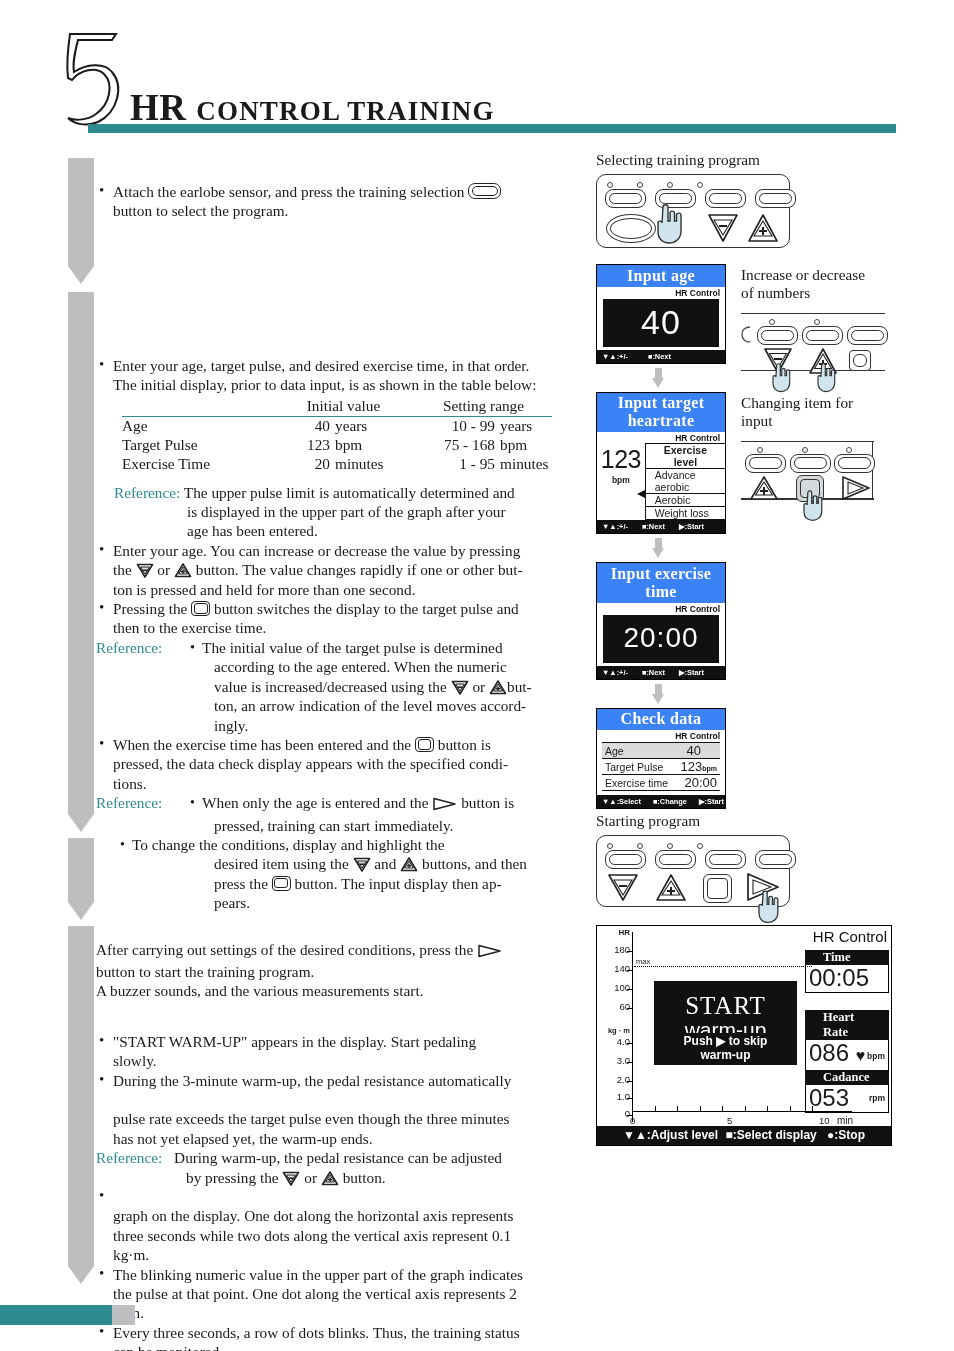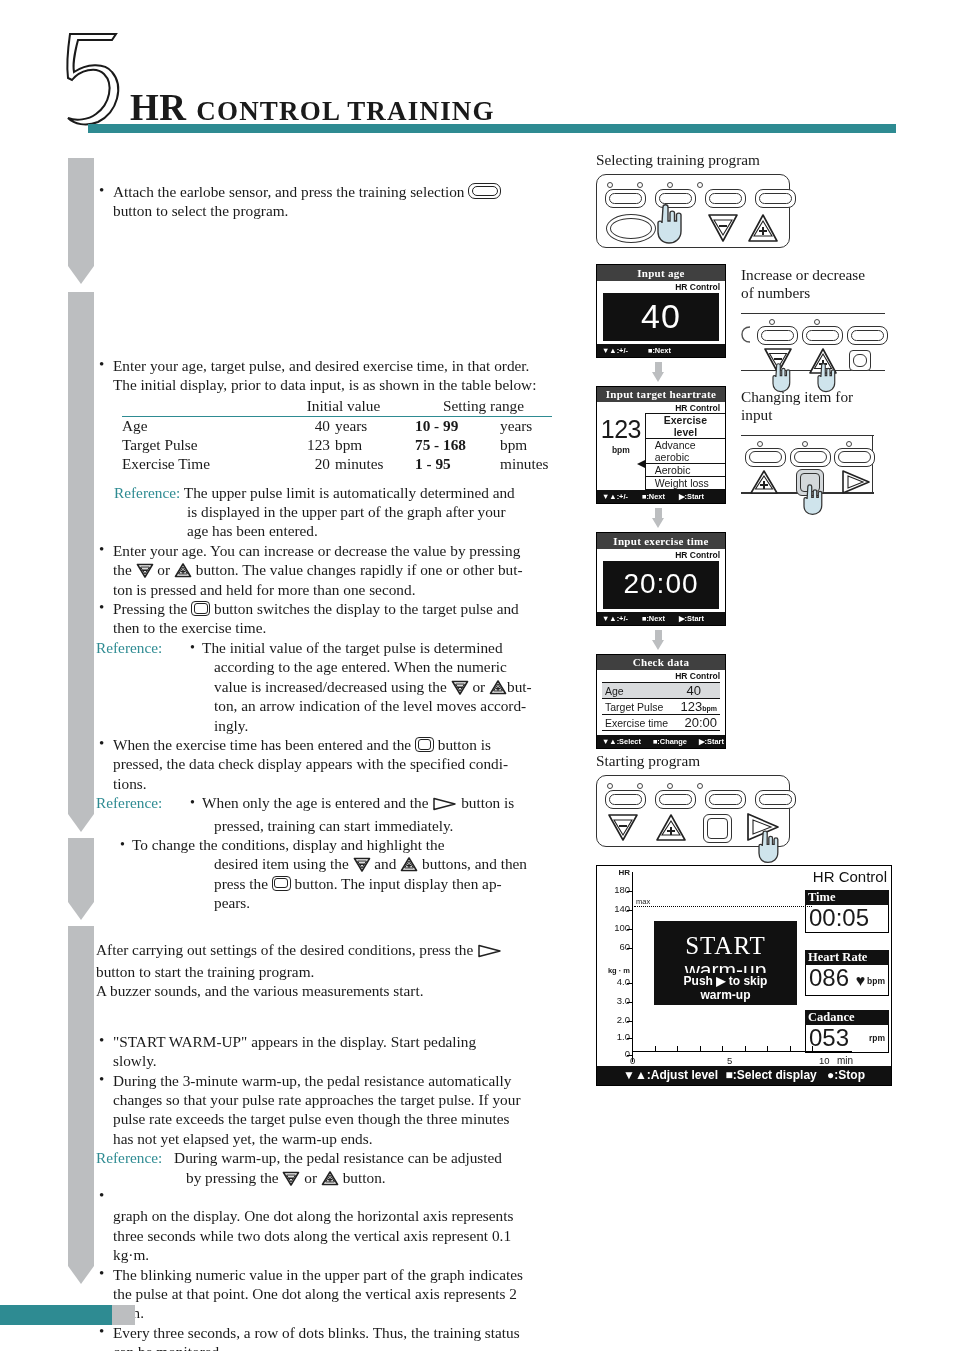--- a/index.html
+++ b/index.html
@@ -75,21 +75,21 @@
   
   #spec-table{width:430px;border-collapse:collapse;margin:2px 0 0 26px;font-size:15.3px;}
   #spec-table th{
     font-weight:normal;text-align:center;padding:0 0 1px 0;
   }
   #spec-table thead tr{border-bottom:1.8px solid #2e8b92;}
   #spec-table td{padding:0.5px 0;}
   .c-name{text-align:left;width:150px;}
   .c-val{text-align:right;width:58px;padding-right:5px!important;}
   .c-unit{text-align:left;width:80px;}
-  .c-range{width:80px;padding-right:5px!important;font-weight:bold;}
+  .c-range{text-align:right;width:80px;padding-right:5px!important;}
   .c-runit{text-align:left;}
   
   #rightcol{position:absolute;left:596px;top:150px;width:300px;}
   .sect-label{font-size:15.3px;line-height:19px;margin:0 0 5px 0;}
   
   .console{
     border:1.6px solid #333;border-radius:10px;background:#fff;position:relative;
   }
   .pill{
     width:39px;height:17px;border:1.5px solid #333;border-radius:8px;background:#fff;position:relative;
@@ -111,22 +111,22 @@
   .sqbtn:after{
     content:"";position:absolute;left:3px;top:3px;right:3px;bottom:3px;border:1.2px solid #333;border-radius:4px;
   }
   .hand{position:absolute;}
   
   .lcd{
     width:128px;border:1.2px solid #000;background:#fff;position:relative;
     font-family:"Liberation Sans",sans-serif;
   }
   .lcd-title{
-    background:#404040;color:#fff;text-align:center;font-weight:bold;
-    font-family:"Liberation Serif",serif;font-size:11px;letter-spacing:0.3px;
+    background:#3b82f6;color:#fff;text-align:center;font-weight:bold;
+    font-family:"Liberation Serif",serif;font-size:16px;letter-spacing:0.3px;
     padding:1.5px 0 2px 0;
   }
   .lcd-body{position:relative;background:#fff;}
   .hrc{
     text-align:right;font-size:8.5px;font-weight:bold;color:#111;padding:1px 5px 0 0;
     font-family:"Liberation Sans",sans-serif;
   }
   .bigbox{
     background:#111;color:#fff;margin:1px 6px 3px 6px;text-align:center;
   }
@@ -160,21 +160,21 @@
   .hrule{position:absolute;left:35px;bottom:14px;width:220px;height:1.4px;background:#000;}
   .blackbox{
     position:absolute;background:#111;color:#fff;text-align:center;
   }
   .hrctrl{
     position:absolute;right:4px;top:2px;font-size:15px;font-weight:normal;color:#111;
     font-family:"Liberation Sans",sans-serif;
   }
   .statbox{position:absolute;right:2px;width:84px;}
   .stat-hd{
-    background:#111;color:#fff;font-weight:bold;font-size:12.5px;padding:0 3px;
+    background:#111;color:#fff;font-weight:bold;font-size:12.5px;padding:0 18px;
     font-family:"Liberation Serif",serif;
   }
   .stat-val{
     border:1.4px solid #000;border-top:none;font-size:24px;padding:0 2px 1px 3px;
     line-height:26px;position:relative;white-space:nowrap;
   }
   .stat-unit{font-size:8.5px;position:absolute;right:3px;bottom:1px;font-weight:bold;}
   .md-foot{
     background:#111;color:#fff;font-weight:bold;font-size:12px;text-align:center;
     padding:2px 0 3px 0;font-family:"Liberation Sans",sans-serif;
@@ -362,21 +362,21 @@
     <span>A buzzer sounds, and the various measurements start.</span>
   </div>
 
   <div class="para bullet" style="margin-top:31px;">
     <span>"START WARM-UP" appears in the display. Start pedaling</span><br>
     <span>slowly.</span>
   </div>
 
   <div class="para bullet">
     <span>During the 3-minute warm-up, the pedal resistance automatically</span><br>
-    <span>changes so that your pulse rate approaches the target pulse. If your</span><br>
+    <br>
     <span>pulse rate exceeds the target pulse even though the three minutes</span><br>
     <span>has not yet elapsed yet, the warm-up ends.</span>
   </div>
 
   <div class="para">
     <span class="ref-label">Reference:</span>
     <span style="display:inline-block;width:8px;"></span><span>During warm-up, the pedal resistance can be adjusted</span><br>
     <span style="display:inline-block;width:90px;"></span><span>by pressing the</span>
     <span class="ico ico-tri-down"><svg width="18" height="15" viewBox="0 0 18 15">
           <polygon points="1.5,1.5 16.5,1.5 9,14" fill="#fff" stroke="#222" stroke-width="1.6" stroke-linejoin="round"></polygon>

